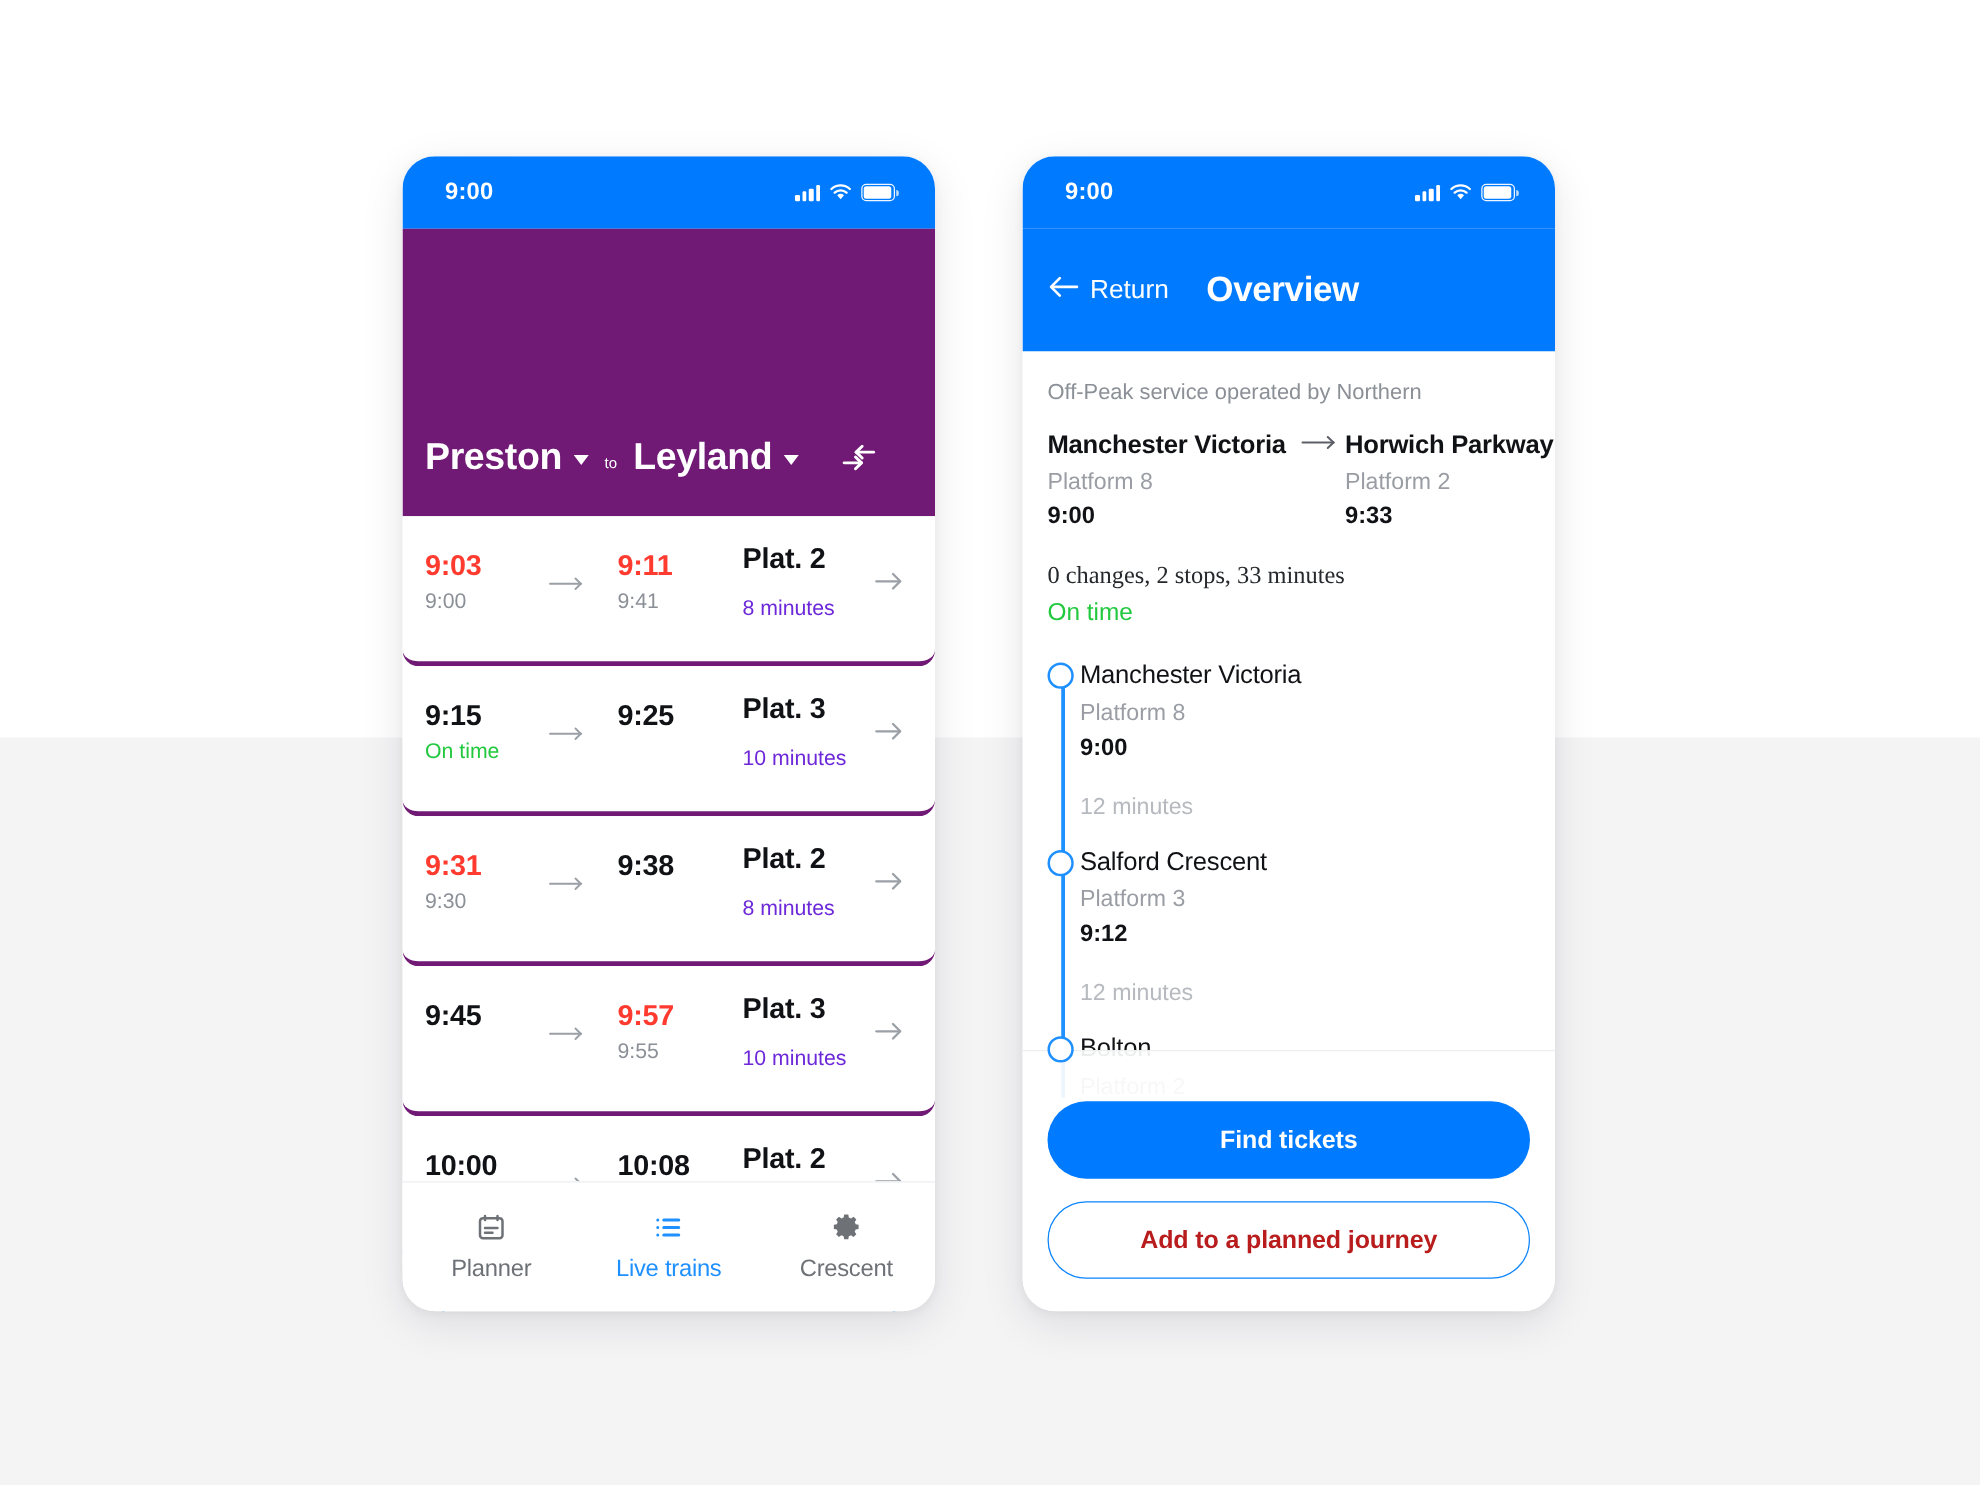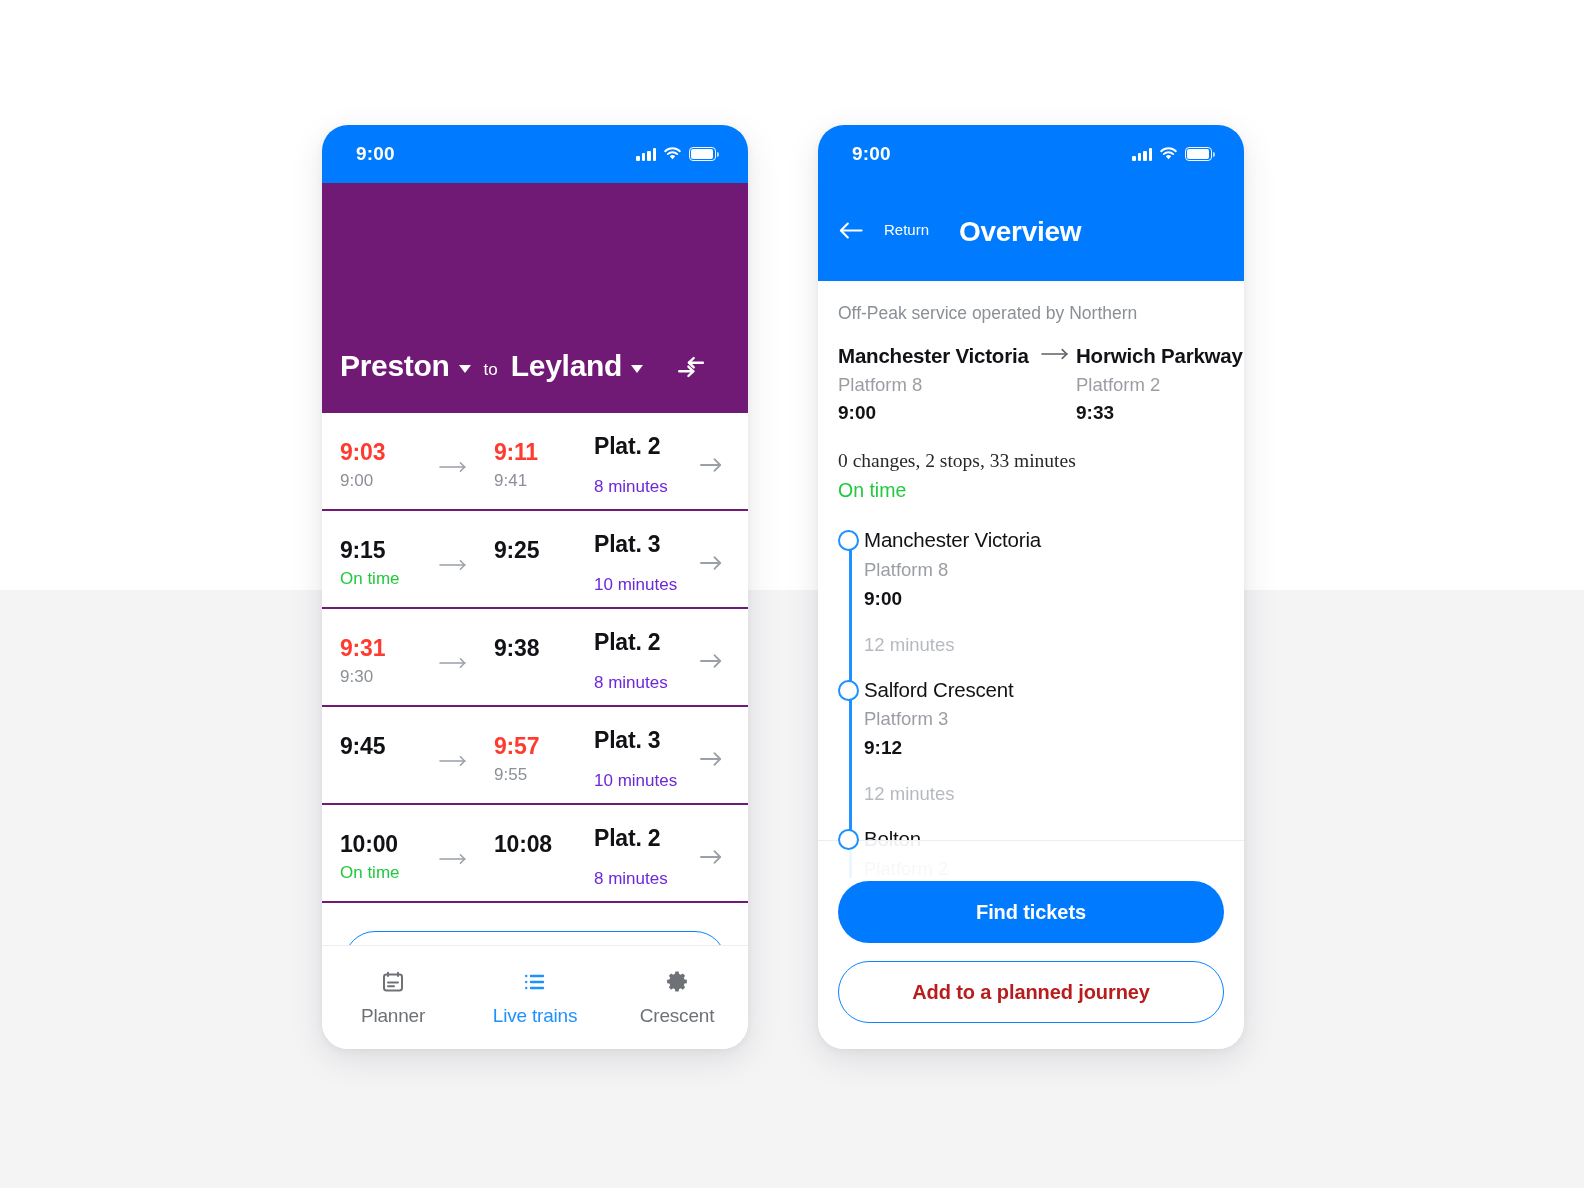--- a/index.html
+++ b/index.html
@@ -99,35 +99,36 @@
   }
   .caret {
     width: 0; height: 0;
     border-left: 6.5px solid transparent;
     border-right: 6.5px solid transparent;
     border-top: 8px solid #ffffff;
     margin-top: 5px;
   }
   .route-to {
     color: #ffffff;
-    font-size: 17px;
+    font-size: 12px;
     margin: 8px 13px 0 13px;
   }
   .swap-icon { margin: 6px 0 0 32px; }
 
   
   .screen-body { background:#ffffff; }
 
   .train-row {
     position: relative;
     display:flex;
     align-items:center;
-    padding: 21px 24px 12px 18px;
-    border-bottom: 2px solid #701a75;
+    padding: 21px 24px 32px 18px;
+    border-bottom: 4px solid #701a75;
     min-height: 96px;
+    border-radius: 13px;
   }
   .col-dep { width: 98px; }
   .col-arrow { width: 56px; display:flex; align-items:flex-start; padding-top: 4px; }
   .col-arr { width: 96px; }
   .col-plat { flex: 1; padding-left: 4px; }
   .col-chev { width: 40px; display:flex; justify-content:flex-end; }
 
   .t-main {
     font-size: 23px;
     font-weight: bold;
@@ -200,22 +201,22 @@
   
   .nav-header {
     background:#007AFF;
     height: 98px;
     display:flex;
     align-items:center;
     padding: 0 20px;
     color:#ffffff;
   }
   .nav-back {
-    display:flex; align-items:flex-start; gap:20px;
-    font-size: 15px;
+    display:flex; align-items:flex-start; gap:8px;
+    font-size: 21px;
     cursor:pointer;
     margin-right: 30px;
   }
   .nav-title {
     font-size: 28px;
     font-weight: bold;
     letter-spacing: -0.3px;
   }
 
   .operator-line {

